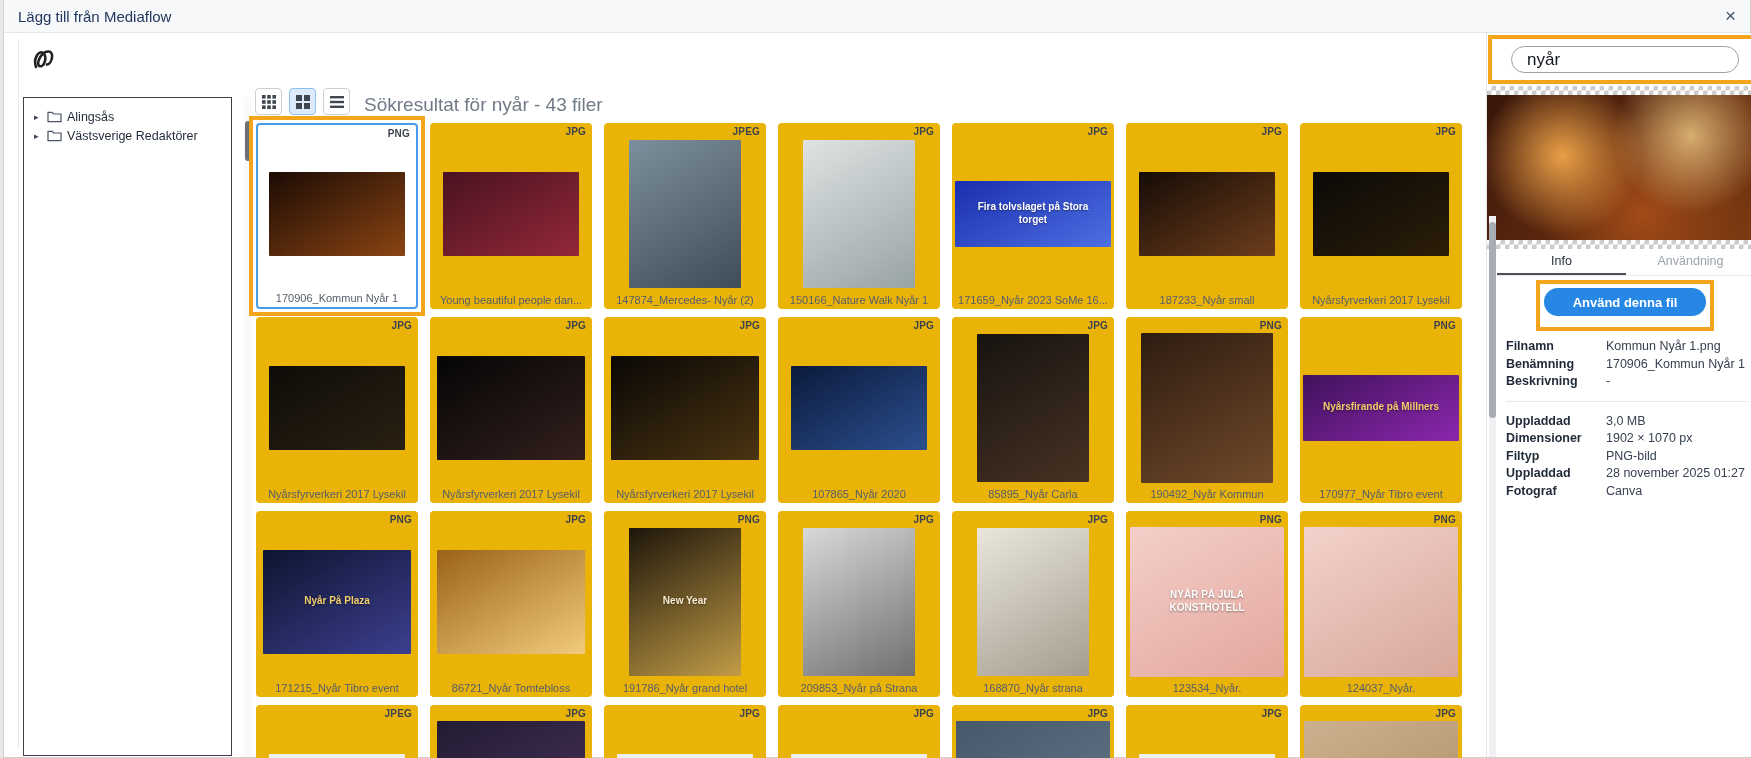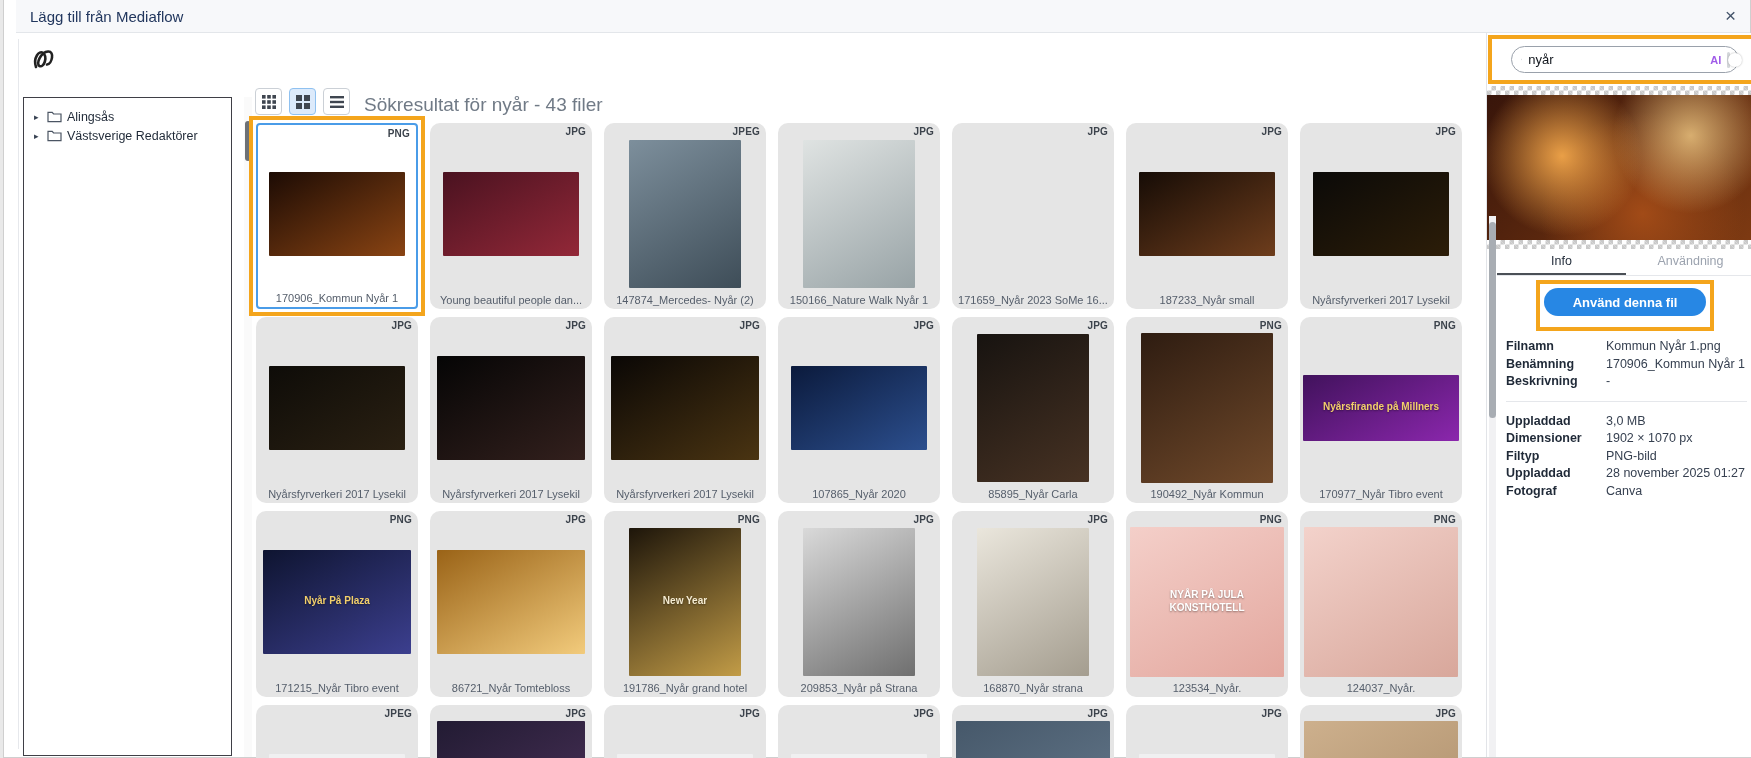--- a/index.html
+++ b/index.html
@@ -2,21 +2,21 @@
 <html style="--hl: #F4A51C; --btn-blue: #2787E4; --sel-blue: #4A9CE8; --ai-purple: #A05CE8; --navy: #22375E;"><head>
 <meta charset="utf-8">
 <style>
   :root{
     --hl:#F4A51C; --btn-blue:#2787E4; --sel-blue:#4A9CE8; --ai-purple:#A05CE8; --navy:#22375E;
   }
   *{box-sizing:border-box;margin:0;padding:0;font-family:"Liberation Sans",sans-serif;}
   html,body{width:1751px;height:758px;overflow:hidden;background:#e9e9e9;}
   .stage{position:absolute;left:3px;top:0;right:0;bottom:0;background:#fff;border:1px solid #cfcfcf;border-top:none;}
   
-  .titlebar{position:absolute;left:12px;right:0;top:0;height:33px;background:#f7f8fa;border-bottom:1px solid #e3e6ea;}
+  .titlebar{position:absolute;left:0;right:0;top:0;height:33px;background:#f7f8fa;border-bottom:1px solid #e3e6ea;}
   .titlebar .title{position:absolute;left:14px;top:0;line-height:33px;font-size:15px;font-weight:500;color:var(--navy);}
   .titlebar .close{position:absolute;right:14px;top:5px;font-size:19px;color:#44546a;cursor:pointer;line-height:22px;}
   
   .content{position:absolute;left:0;right:0;top:33px;bottom:0;background:#fff;}
   .inner-border{position:absolute;left:14px;top:6px;bottom:8px;width:1px;background:#e6e8ec;}
   .logo{position:absolute;left:27px;top:10px;width:32px;height:32px;}
   
   .sidebar{position:absolute;left:19px;top:64px;width:209px;bottom:1px;background:#fff;border:1px solid #3f3f46;padding-top:9px;}
   .folder-row{display:flex;align-items:center;gap:5px;padding:2px 4px 2px 10px;height:19px;cursor:pointer;}
   .caret{font-size:9px;color:#374151;width:8px;}
@@ -24,42 +24,42 @@
   .folder-label{font-size:12.5px;color:#1f2937;white-space:nowrap;}
   .tree-scroll{position:absolute;left:240px;top:64px;width:8px;bottom:0;background:#fafafa;}
   .tree-scroll .thumbbar{position:absolute;left:1px;top:24px;width:6px;height:40px;background:#6d7176;border-radius:3px;}
   
   .viewbtns{position:absolute;left:251px;top:55px;display:flex;gap:7px;}
   .viewbtn{width:27px;height:27px;border:1px solid #cbd0d6;border-radius:4px;background:#fff;display:flex;align-items:center;justify-content:center;cursor:pointer;}
   .viewbtn.active{background:#dceafb;border-color:#8fc1f0;}
   .results-text{position:absolute;left:360px;top:61px;font-size:19px;color:#707a86;}
   
   .grid{position:absolute;left:252px;top:90px;width:1230px;bottom:-140px;display:grid;grid-template-columns:repeat(7,162px);column-gap:12px;row-gap:8px;grid-auto-rows:186px;}
-  .cell{position:relative;background:#e5e5e5;border-radius:10px;cursor:pointer;}
+  .cell{position:relative;background:#eab308;border-radius:4px;cursor:pointer;}
   .cell.selected{background:#fff;border:2px solid var(--sel-blue);border-radius:4px;}
   .hl-ring{position:absolute;left:-9px;top:-9px;right:-9px;bottom:-9px;border:4px solid var(--hl);pointer-events:none;}
   .badge{position:absolute;top:3px;right:6px;font-size:10px;font-weight:bold;color:#3c434c;letter-spacing:.2px;}
   .thumbarea{position:absolute;left:0;right:0;top:16px;bottom:21px;display:flex;align-items:center;justify-content:center;}
   .thumbarea.top{align-items:flex-start;}
   .thumb{border-radius:1px;display:flex;align-items:center;justify-content:center;text-align:center;overflow:hidden;}
   .thumb.landscape{width:136px;height:84px;}
   .thumb.landscape-lg{width:148px;height:104px;}
   .thumb.portrait{width:112px;height:148px;}
   .thumb.wide{width:156px;height:66px;}
   .thumb.square{width:132px;height:150px;}
   .thumb.fill{width:154px;height:150px;}
   .overlay{font-size:10px;font-weight:bold;line-height:1.25;padding:0 8px;text-shadow:0 1px 2px rgba(0,0,0,.4);}
   .cell-label{position:absolute;left:3px;right:3px;bottom:3px;font-size:11px;color:#555e6b;text-align:center;white-space:nowrap;overflow:hidden;}
   
   .divider-v{position:absolute;left:1482px;top:0;bottom:0;width:1px;background:#e2e4e8;}
   .panel{position:absolute;left:1483px;top:0;width:268px;bottom:0;background:#fff;}
   .panel-scroll{position:absolute;left:2px;top:183px;width:7px;bottom:0;background:#f1f1f3;}
   .panel-scroll .thumbbar{position:absolute;left:0;top:6px;width:7px;height:196px;background:#a8adb3;border-radius:4px;}
   .searchbox{position:absolute;left:24px;top:13px;width:228px;height:27px;border:1.5px solid #9aa1ab;border-radius:14px;background:#fff;display:flex;align-items:center;padding:0 8px 0 9px;gap:6px;}
-  .searchbox .q{flex:1;font-size:13px;color:#10151c;border:none;outline:none;background:transparent;}
+  .searchbox .q{flex:1;font-size:17px;color:#10151c;border:none;outline:none;background:transparent;}
   .ai-label{font-size:11px;font-weight:bold;color:var(--ai-purple);}
   .toggle{width:32px;height:16px;border-radius:8px;background:#d4d7da;position:relative;cursor:pointer;}
   .toggle .knob{position:absolute;left:1px;top:1px;width:14px;height:14px;border-radius:50%;background:#fff;box-shadow:0 0 2px rgba(0,0,0,.3);}
   .hl-search{position:absolute;left:1px;top:2px;right:-6px;height:49px;border:4px solid var(--hl);pointer-events:none;}
   .checker{position:absolute;left:0;right:0;height:9px;background-color:#fff;background-image:linear-gradient(45deg,#c9c9c9 25%,transparent 25%,transparent 75%,#c9c9c9 75%),linear-gradient(45deg,#c9c9c9 25%,transparent 25%,transparent 75%,#c9c9c9 75%);background-size:9px 9px;background-position:0 0,4.5px 4.5px;}
   .checker.c1{top:53px;} .checker.c2{top:207px;}
   .preview-photo{position:absolute;left:0;right:0;top:62px;height:145px;background:
     radial-gradient(circle at 28% 42%, rgba(242,166,74,.95), rgba(242,166,74,0) 38%),
     radial-gradient(circle at 76% 28%, rgba(235,196,128,.85), rgba(235,196,128,0) 34%),
     radial-gradient(circle at 58% 82%, rgba(168,78,24,.9), rgba(168,78,24,0) 52%),
@@ -187,20 +187,25 @@
     <div class="thumbarea">
       <div class="thumb portrait" style="background-image: linear-gradient(150deg, rgb(223, 227, 226), rgb(152, 163, 166));">
         
       </div>
     </div>
     <div class="cell-label">150166_Nature Walk Nyår 1</div>
   </div>
 
   <div class="cell">
     <span class="badge">JPG</span>
+    <div class="thumbarea">
+      <div class="thumb wide" style="background-image: linear-gradient(150deg, rgb(26, 47, 174), rgb(77, 111, 227));">
+        <span class="overlay" style="color: rgb(255, 255, 255);">Fira tolvslaget på Stora torget</span>
+      </div>
+    </div>
     <div class="cell-label">171659_Nyår 2023 SoMe 16...</div>
   </div>
 
   <div class="cell">
     <span class="badge">JPG</span>
     <div class="thumbarea">
       <div class="thumb landscape" style="background-image: linear-gradient(150deg, rgb(22, 12, 6), rgb(110, 61, 28));">
         
       </div>
     </div>

